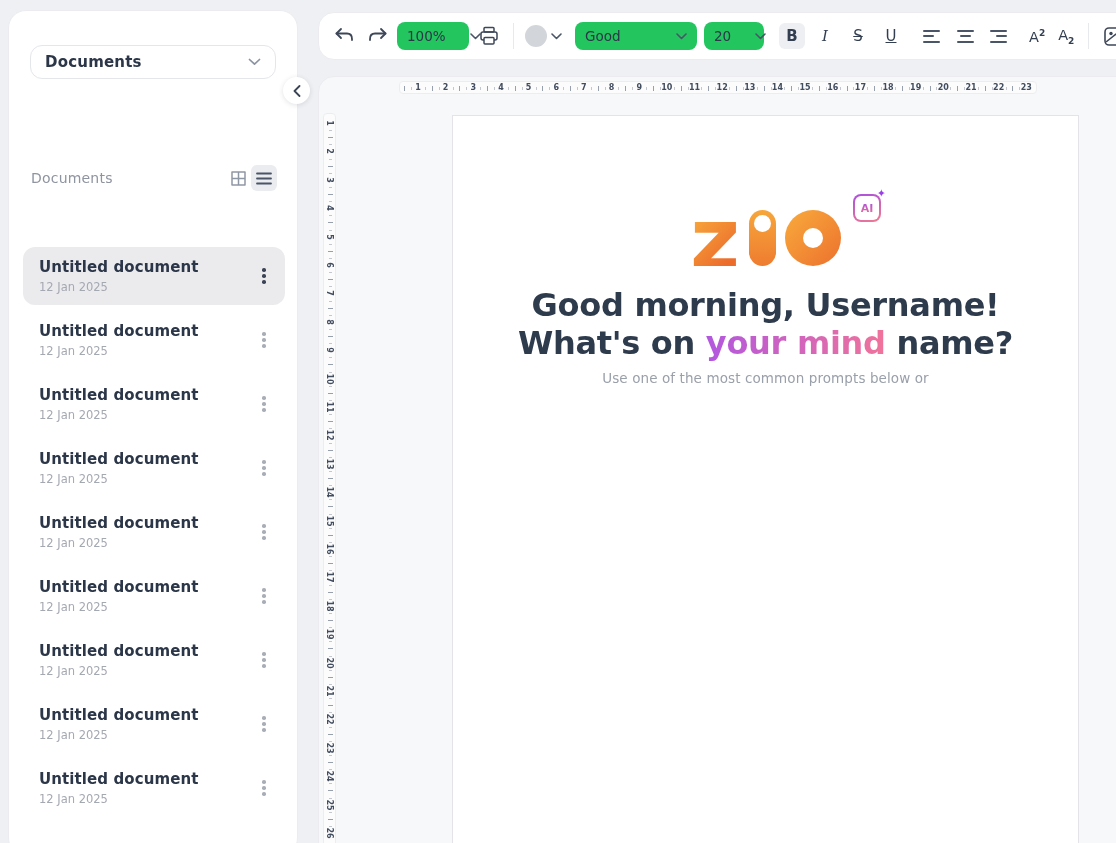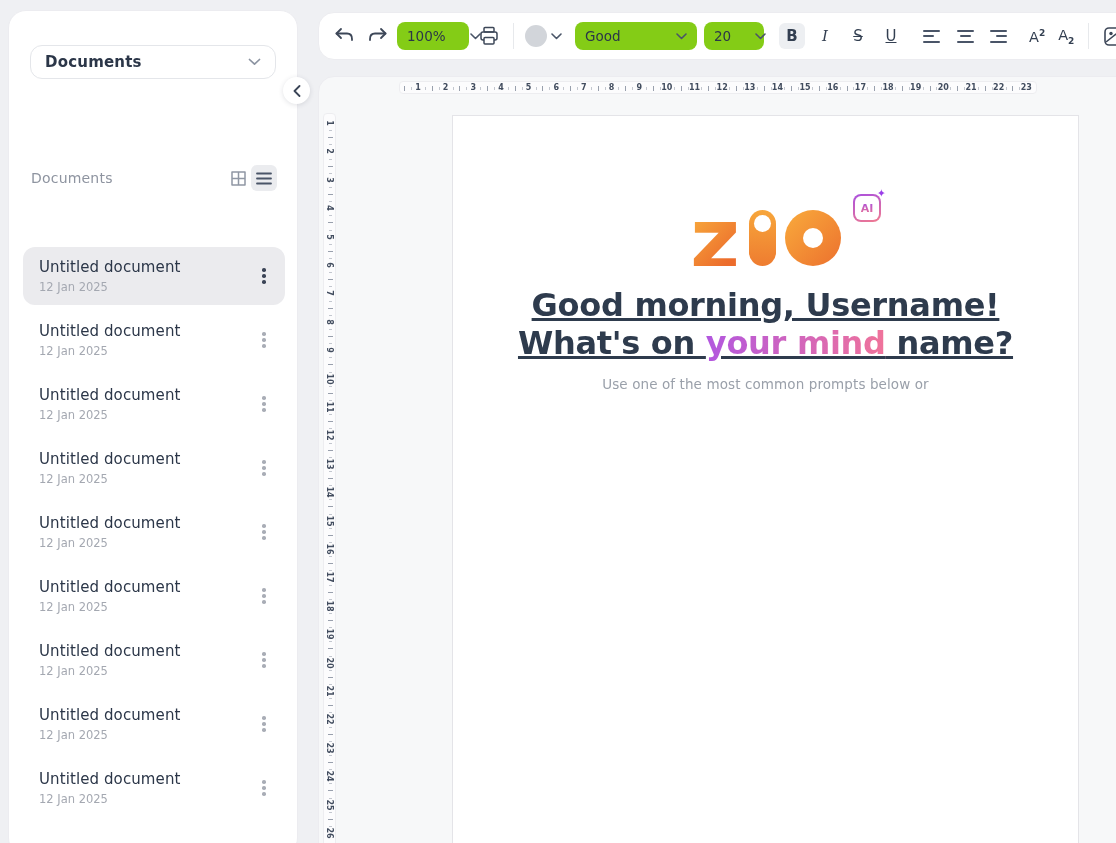--- a/index.html
+++ b/index.html
@@ -48,35 +48,35 @@
     font-family:inherit; width:100%;
   }
   .search-box input::placeholder { color:#a7abb5; }
   .doc-list { position:absolute; left:14px; top:236px; width:262px; }
   .doc-item {
     height:58px; margin-bottom:6px; border-radius:12px; display:flex; align-items:center;
     padding:0 12px 0 16px; cursor:pointer;
   }
   .doc-item.selected { background:#ebebee; }
   .doc-item .txt { flex:1; }
-  .doc-item .title { font-size:15px; font-weight:400; color:#2b3648; letter-spacing:.1px; }
+  .doc-item .title { font-size:15px; font-weight:700; color:#2b3648; letter-spacing:.1px; }
   .doc-item .date { font-size:11.5px; color:#a4a8b1; margin-top:4px; }
   .kebab { width:18px; height:24px; display:flex; flex-direction:column; align-items:center; justify-content:center; gap:2.5px; cursor:pointer; }
   .kebab i { width:3.5px; height:3.5px; border-radius:50%; background:#a9adb6; }
   .doc-item.selected .kebab i { background:#3b4456; }
 
   
   .toolbar {
     position:absolute; left:318px; top:12px; width:830px; height:48px;
     background:#fff; border:1px solid #ececf0; border-radius:16px; z-index:2;
     display:flex; align-items:center; padding:0 12px; gap:7px; overflow:hidden;
   }
   .tb-icon { width:26px; height:26px; display:flex; align-items:center; justify-content:center; cursor:pointer; flex:none; }
   .pill {
-    background:#84cc16; border-radius:8px; height:28px; display:flex; align-items:center;
+    background:#22c55e; border-radius:8px; height:28px; display:flex; align-items:center;
     padding:0 10px; font-size:13.5px; font-weight:500; color:#2b3648; cursor:pointer; flex:none;
     justify-content:space-between; gap:24px;
   }
   .tb-divider { width:1px; height:26px; background:#e7e9ec; margin:0 4px; flex:none; }
   .swatch-group { display:flex; align-items:center; gap:4px; cursor:pointer; flex:none; }
   .swatch { width:22px; height:22px; border-radius:50%; background:#d2d5da; }
   .fmt-btn {
     width:26px; height:26px; border-radius:6px; display:flex; align-items:center; justify-content:center;
     font-size:15px; color:#333f51; cursor:pointer; flex:none;
   }
@@ -137,26 +137,26 @@
     display:flex; align-items:center; justify-content:center;
   }
   .ai-badge .ai-txt {
     font-size:11px; font-weight:700;
     background:linear-gradient(180deg,#a94fe0,#ef758f);
     -webkit-background-clip:text; background-clip:text; color:transparent;
   }
   .sparkle { position:absolute; top:-9px; right:-7px; font-size:11px; color:#9b3fe8; font-style:normal; }
 
   
-  .greeting { margin-top:20px; text-align:center; font-weight:700; color:#2e3b4d; font-size:32px; line-height:1.2; letter-spacing:-0.3px;text-decoration:underline; }
+  .greeting { margin-top:20px; text-align:center; font-weight:700; color:#2e3b4d; font-size:32px; line-height:1.2; letter-spacing:-0.3px; }
   .greeting .hl {
     background:linear-gradient(90deg,#b257df,#f0739a);
     -webkit-background-clip:text; background-clip:text; color:transparent;
   }
-  .subtitle { margin-top:13px; text-align:center; font-size:13.5px; color:#9aa0aa; line-height:1.32; letter-spacing:.1px; }
+  .subtitle { margin-top:7px; text-align:center; font-size:13.5px; color:#9aa0aa; line-height:1.32; letter-spacing:.1px; }
 
   .chev { flex:none; }
 </style>
 </head>
 <body>
 
 <aside class="sidebar">
   <div class="workspace-select">
     <span class="lbl">Documents</span>
     <svg class="chev" width="13" height="8" viewBox="0 0 13 8">

